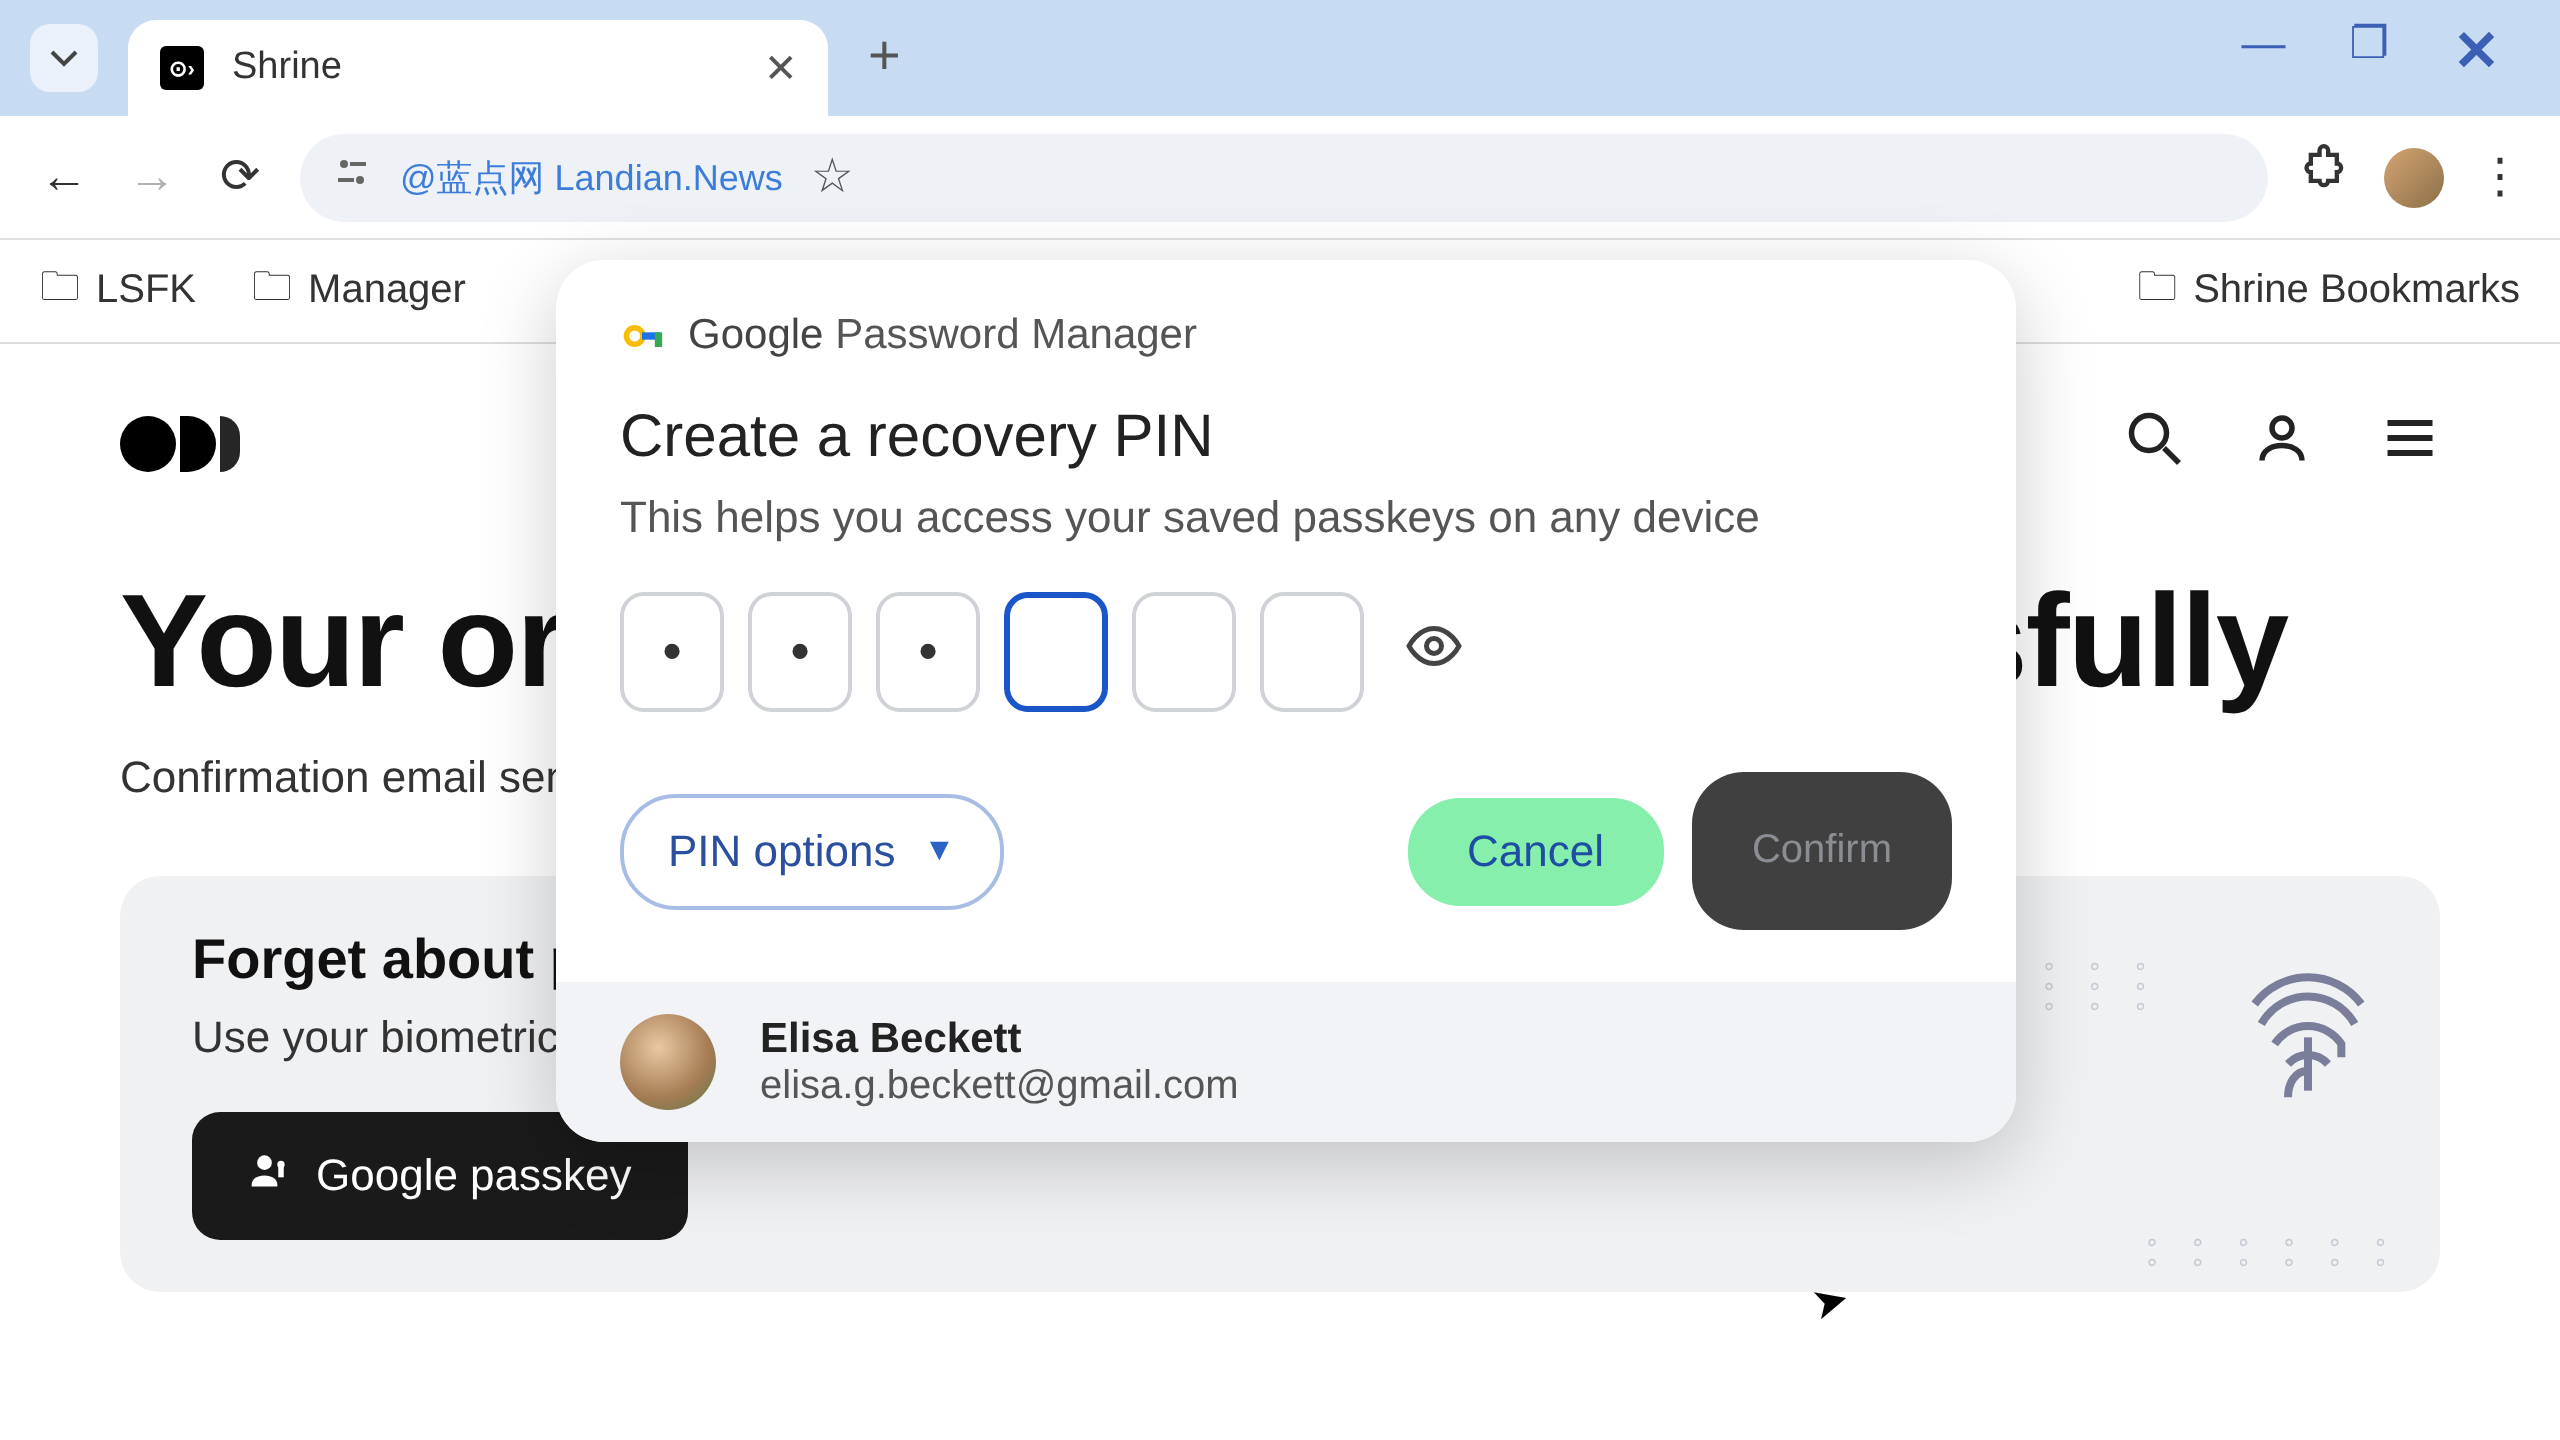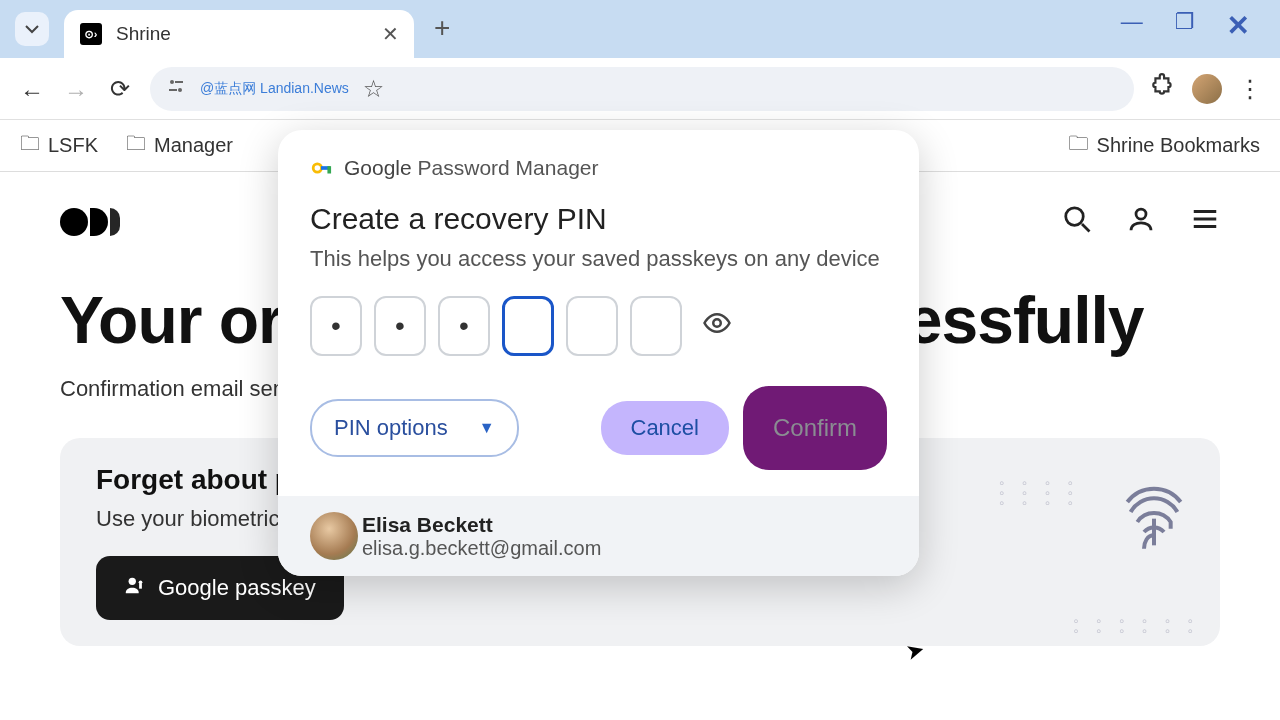--- a/index.html
+++ b/index.html
@@ -85,21 +85,21 @@
       background: #eef1f6;
       border-radius: 24px;
       height: 44px;
       display: flex;
       align-items: center;
       padding: 0 16px;
       gap: 14px;
     }
     .site-icon { font-size: 18px; color: #666; }
     .url-text { font-size: 22px; color: #333; flex: 1; letter-spacing: 0.5px; }
-    .watermark { font-size: 14px; color: #3b7dd8; }
+    .watermark { font-size: 18px; color: #3b7dd8; }
     .star-icon { font-size: 24px; color: #555; }
     .ext-icon { font-size: 24px; color: #333; }
     .avatar-small {
       width: 30px; height: 30px; border-radius: 50%;
       background: linear-gradient(135deg, #d4a574, #8b6f47);
     }
     .menu-dots { font-size: 24px; color: #333; }
 
     .bookmarks-bar {
       height: 52px;
@@ -191,21 +191,21 @@
       line-height: 10px;
     }
     .dots-deco1 { right: 140px; top: 40px; }
     .dots-deco2 { right: 20px; bottom: 10px; }
 
     
     .modal {
       position: absolute;
       top: 130px;
       left: 278px;
-      width: 641px;
+      width: 730px;
       background: #fff;
       border-radius: 24px;
       box-shadow: 0 10px 40px rgba(0,0,0,0.2);
       overflow: hidden;
     }
     .modal-main { padding: 26px 32px 26px 32px; }
     .modal-brand {
       display: flex;
       align-items: center;
       gap: 12px;
@@ -254,46 +254,46 @@
     }
     .pin-options-btn {
       border: 2px solid #a8bde4;
       color: #2a4f9e;
       background: #fff;
       border-radius: 28px;
       padding: 14px 22px;
       font-size: 22px;
       display: flex;
       align-items: center;
-      gap: 31px;
+      gap: 14px;
     }
     .pin-options-btn .caret { color: #2a63c5; font-size: 16px; }
     .spacer { flex: 1; }
     .btn-cancel {
-      background: #c4b5fd;
+      background: #86efac;
       color: #1d4ea3;
       border: none;
       border-radius: 26px;
       padding: 14px 30px;
       font-size: 22px;
     }
     .btn-confirm {
-      background: #701a75;
+      background: #404040;
       color: #8a8d92;
       border: none;
       border-radius: 26px;
       padding: 28px 30px;
-      font-size: 24px;
+      font-size: 20px;
     }
     .modal-account {
       background: #f1f3f6;
       padding: 16px 32px;
       display: flex;
       align-items: center;
-      gap: 4px;
+      gap: 22px;
     }
     .account-avatar {
       width: 48px; height: 48px; border-radius: 50%;
       background: radial-gradient(circle at 40% 35%, #e8c9a3 0%, #a57b52 60%, #597a4f 100%);
     }
     .account-name { font-size: 21px; font-weight: 600; color: #222; }
     .account-email { font-size: 20px; color: #555; }
 
     .cursor-pointer {
       position: absolute;

